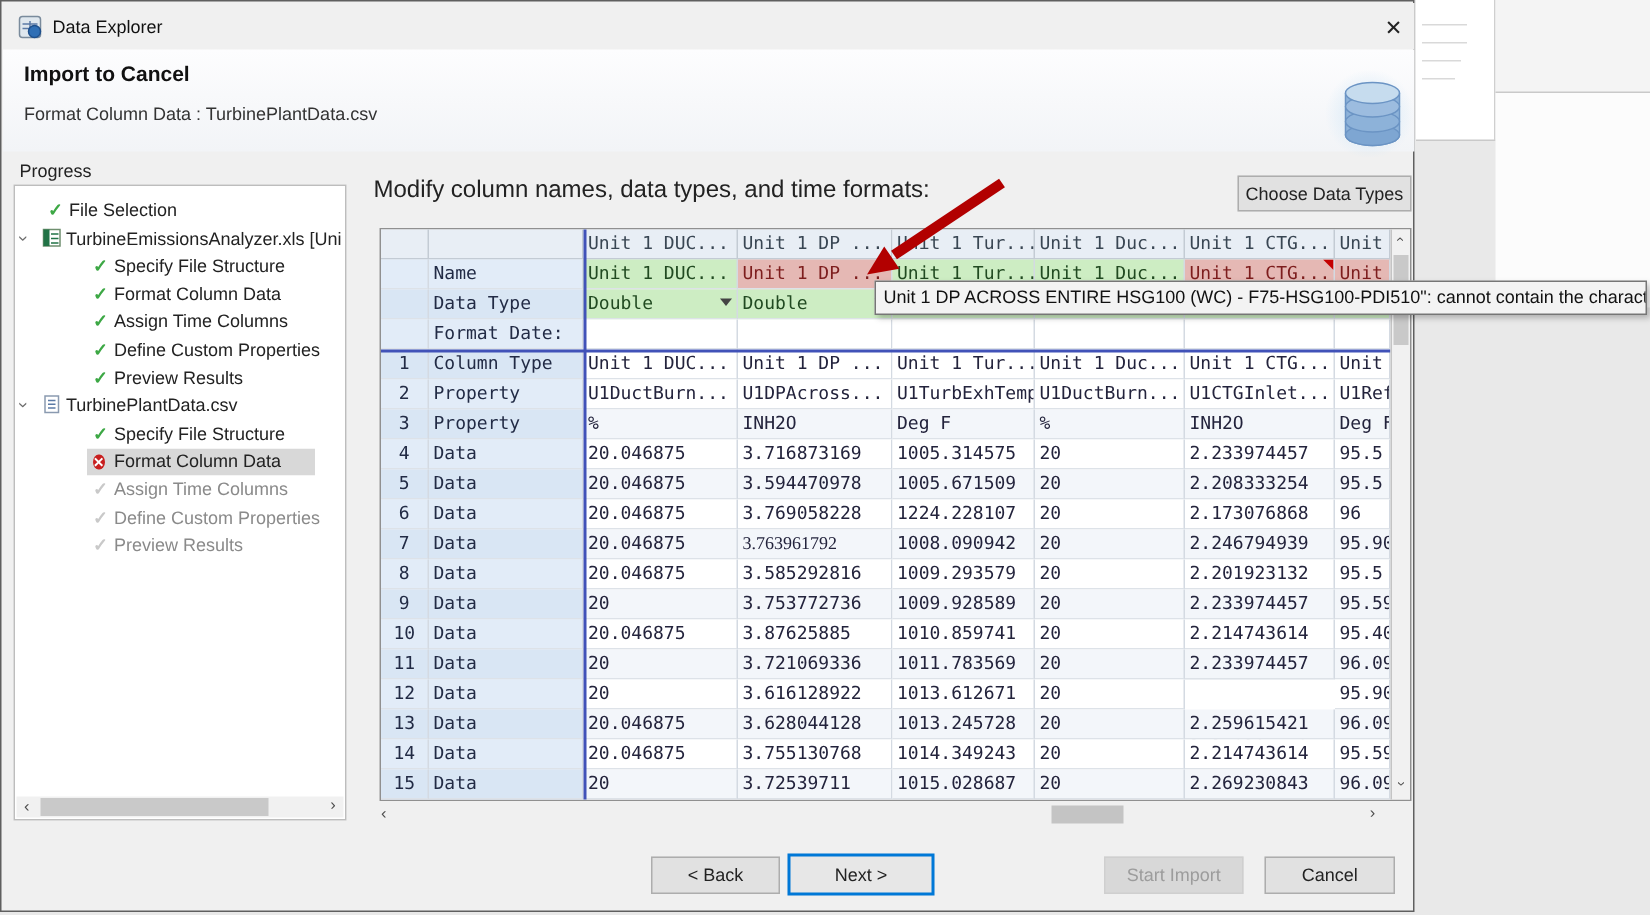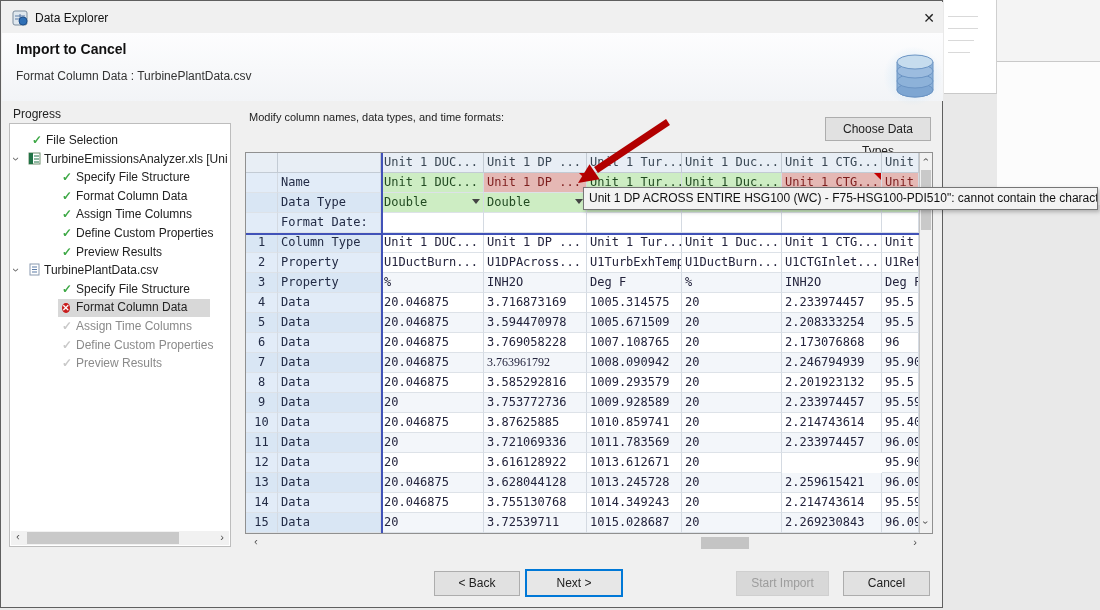--- a/index.html
+++ b/index.html
@@ -35,27 +35,27 @@
   .errbadge { width:13px; height:13px; border-radius:50%; background:#c81e1e; color:#fff; font-size:9px; font-weight:bold; text-align:center; line-height:13px; }
   .chev { color:#6d6d6d; font-size:12px; display:inline-block; transform:rotate(90deg); }
   .sel-bg { position:absolute; background:#d8d8d8; height:18px; }
 
   .hscroll { position:absolute; height:14px; background:#f1f1f1; }
   .hscroll .arr { position:absolute; top:0; width:14px; height:14px; color:#4d4d4d; font-size:11px; text-align:center; line-height:13px; }
   .hscroll .thumb { position:absolute; top:1px; height:12px; background:#c9c9c9; }
   .rot-l { display:inline-block; transform:rotate(180deg); }
 
   
-  .instruction { left:248px; top:110px; font-size:11px; color:#222; }
+  .instruction { left:248px; top:117px; font-size:16px; color:#222; }
   .btn { position:absolute; background:#e1e1e1; border:1px solid #adadad; font-size:12px; color:#222; text-align:center; font-family:"Liberation Sans",sans-serif; }
   .btn-correct { left:686px; top:116px; width:134px; height:24px; line-height:22px; }
-  .btn-choose { left:824px; top:116px; width:106px; height:24px; line-height:22px; }
-
-  
-  .table-wrap { left:244px; top:151px; width:688px; height:382px; border:1px solid #909090; background:#fff; }
+  .btn-choose { left:824px; top:116px; width:116px; height:24px; line-height:22px; }
+
+  
+  .table-wrap { left:252px; top:151px; width:688px; height:382px; border:1px solid #909090; background:#fff; }
   .grid { position:absolute; left:0; top:0; width:673px; height:380px; }
   .trow { position:absolute; left:0; height:20px; display:flex; }
   .cell { height:20px; font-family:"DejaVu Sans Mono", monospace; font-size:12px; line-height:19px; padding-left:3px; overflow:hidden; white-space:nowrap; border-right:1px solid #d4dae2; border-bottom:1px solid #dde2e8; color:#23233c; position:relative; background:#fff; }
   .cell.hdrc { background:#e8eef5; color:#394653; border-right:1px solid #c3cbd4; border-bottom:1px solid #c3cbd4; }
   .cell.labc { background:#e2ecf8; color:#222b45; }
   .cell.labc.alt { background:#d9e6f4; }
   .cell.numc { text-align:center; padding-left:0; }
   .cell.ok { background:#cdedc3; color:#214a21; }
   .cell.err { background:#e5b8b4; color:#7d1d1d; }
   .cell.err.flag::after { content:''; position:absolute; top:0; right:0; border-left:7px solid transparent; border-top:7px solid #c40000; }
@@ -289,21 +289,21 @@
           <div class="cell altrow" style="width: 95px;">1005.671509</div>
           <div class="cell altrow" style="width: 100px;">20</div>
           <div class="cell altrow" style="width: 100px;">2.208333254</div>
           <div class="cell altrow" style="width: 37px;">95.5</div>
         </div>
         <div class="trow" style="top: 180px;">
           <div class="cell labc numc" style="width: 32px;">6</div>
           <div class="cell labc" style="width: 103px;">Data</div>
           <div class="cell " style="width: 103px;">20.046875</div>
           <div class="cell " style="width: 103px;">3.769058228</div>
-          <div class="cell " style="width: 95px;">1007.108765</div>
+          <div class="cell " style="width: 95px;">1224.228107</div>
           <div class="cell " style="width: 100px;">20</div>
           <div class="cell " style="width: 100px;">2.173076868</div>
           <div class="cell " style="width: 37px;">96</div>
         </div>
         <div class="trow" style="top: 200px;">
           <div class="cell labc numc alt" style="width: 32px;">7</div>
           <div class="cell labc alt" style="width: 103px;">Data</div>
           <div class="cell altrow" style="width: 103px;">20.046875</div>
           <div class="cell altrow" style="width: 103px; font-family: Liberation Serif, serif;">3.763961792</div>
           <div class="cell altrow" style="width: 95px;">1008.090942</div>

